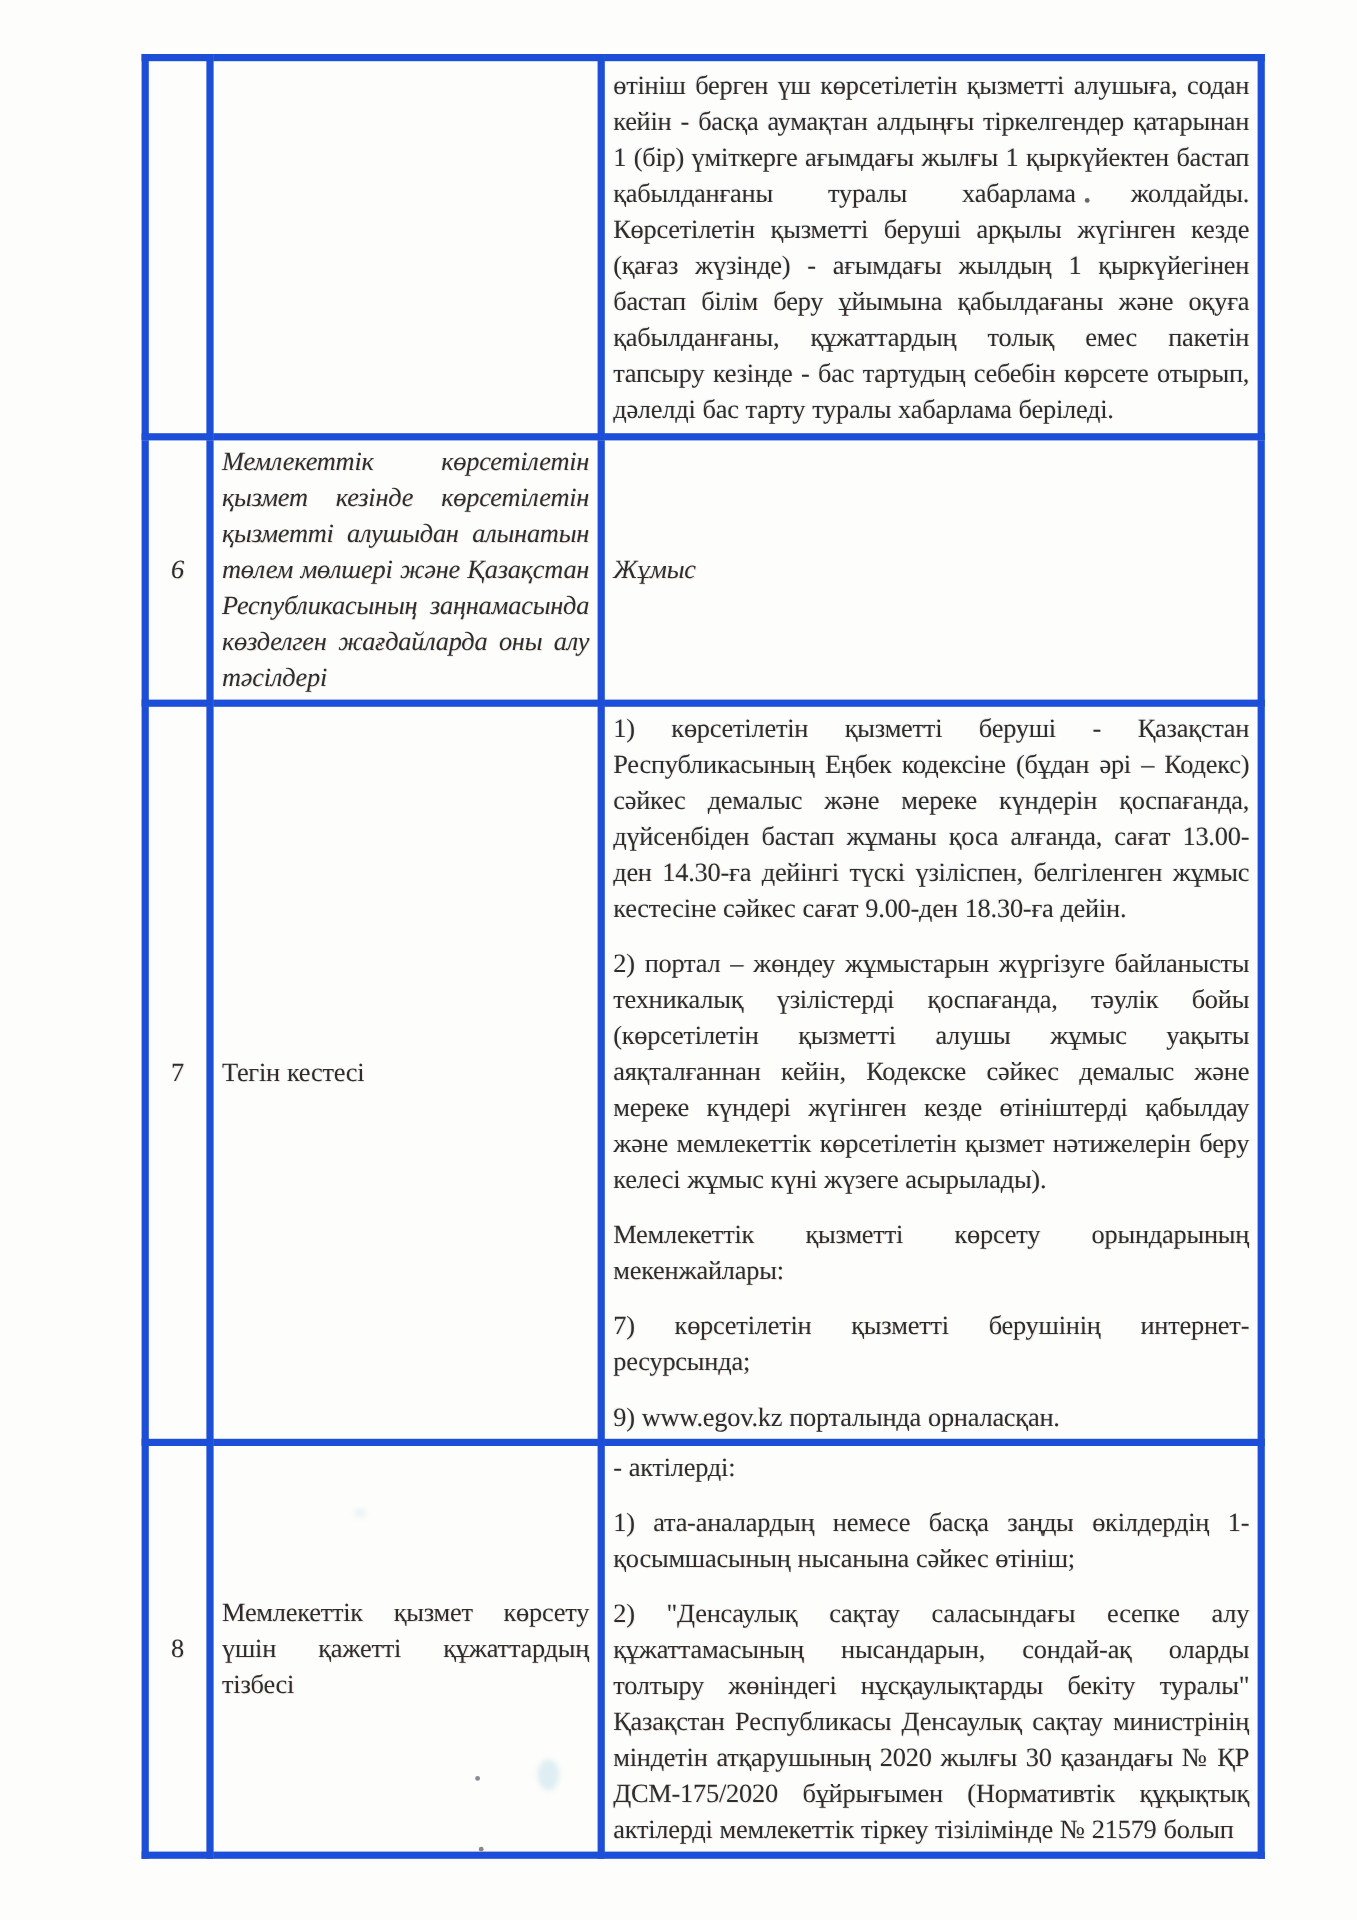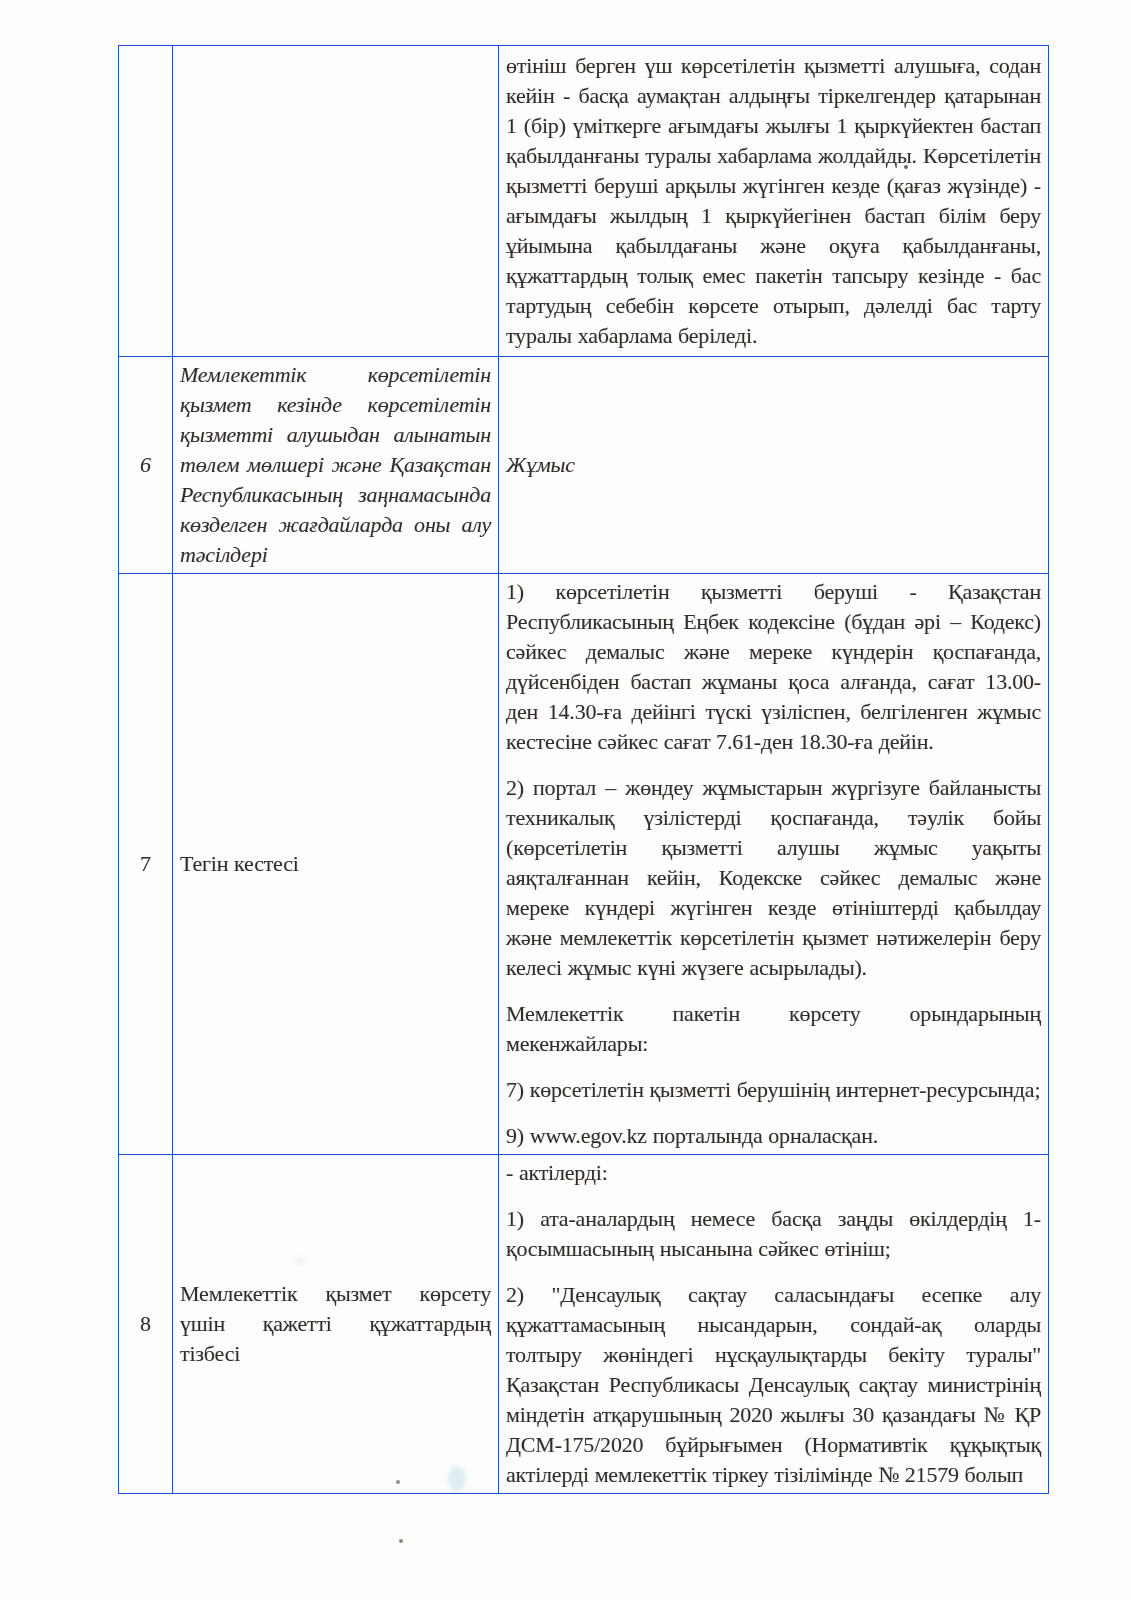--- a/index.html
+++ b/index.html
@@ -18,21 +18,21 @@
     position:absolute;
     left:118px;top:45px;
     width:930px;
     border-collapse:collapse;
     table-layout:fixed;
   }
   col.c-num{width:54px;}
   col.c-label{width:326px;}
   col.c-content{width:550px;}
   td{
-    border:1px solid #1d4ed8;
+    border:6px solid #1d4ed8;
     padding:3px 7px;
     font-size:22px;
     line-height:30px;
     letter-spacing:-0.2px;
     color:#2e2d2a;
     vertical-align:middle;
     text-shadow:0.7px 0.4px 0 rgba(185,75,55,0.14),-0.7px -0.4px 0 rgba(70,130,190,0.14);
     word-spacing:0.5px;
   }
   td.cell-num{text-align:center;}
@@ -77,23 +77,23 @@
       <td class="cell-label">Мемлекеттік көрсетілетін қызмет кезінде көрсетілетін қызметті алушыдан алынатын төлем мөлшері және Қазақстан Республикасының заңнамасында көзделген жағдайларда оны алу тәсілдері</td>
       <td class="cell-content">
         <p>Жұмыс</p>
       </td>
     </tr>
 
     <tr class="r7">
       <td class="cell-num">7</td>
       <td class="cell-label">Тегін кестесі</td>
       <td class="cell-content">
-        <p>1) көрсетілетін қызметті беруші - Қазақстан Республикасының Еңбек кодексіне (бұдан әрі – Кодекс) сәйкес демалыс және мереке күндерін қоспағанда, дүйсенбіден бастап жұманы қоса алғанда, сағат 13.00-ден 14.30-ға дейінгі түскі үзіліспен, белгіленген жұмыс кестесіне сәйкес сағат 7.61-ден 18.30-ға дейін.</p>
+        <p>1) көрсетілетін қызметті беруші - Қазақстан Республикасының Еңбек кодексіне (бұдан әрі – Кодекс) сәйкес демалыс және мереке күндерін қоспағанда, дүйсенбіден бастап жұманы қоса алғанда, сағат 13.00-ден 14.30-ға дейінгі түскі үзіліспен, белгіленген жұмыс кестесіне сәйкес сағат 9.00-ден 18.30-ға дейін.</p>
         <p>2) портал – жөндеу жұмыстарын жүргізуге байланысты техникалық үзілістерді қоспағанда, тәулік бойы (көрсетілетін қызметті алушы жұмыс уақыты аяқталғаннан кейін, Кодекске сәйкес демалыс және мереке күндері жүгінген кезде өтініштерді қабылдау және мемлекеттік көрсетілетін қызмет нәтижелерін беру келесі жұмыс күні жүзеге асырылады).</p>
-        <p>Мемлекеттік пакетін көрсету орындарының мекенжайлары:</p>
+        <p>Мемлекеттік қызметті көрсету орындарының мекенжайлары:</p>
         <p>7) көрсетілетін қызметті берушінің интернет-ресурсында;</p>
         <p>9) www.egov.kz порталында орналасқан.</p>
       </td>
     </tr>
 
     <tr class="r8">
       <td class="cell-num">8</td>
       <td class="cell-label">Мемлекеттік қызмет көрсету үшін қажетті құжаттардың тізбесі</td>
       <td class="cell-content">
         <p>- актілерді:</p>

